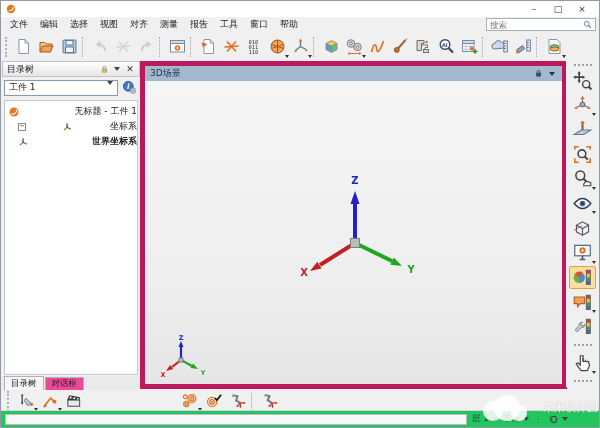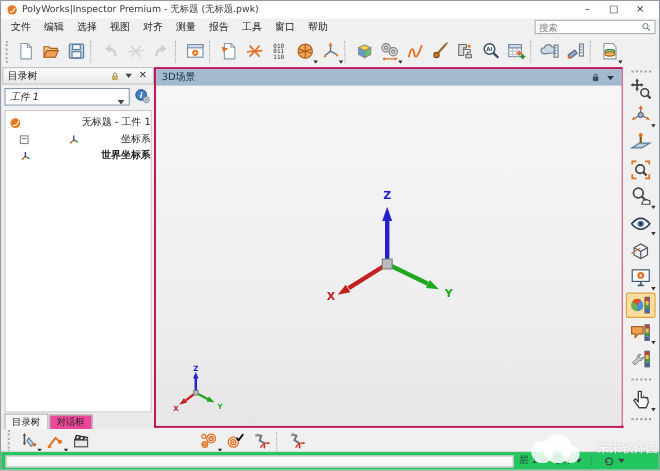--- a/index.html
+++ b/index.html
@@ -31,35 +31,35 @@
 
   
   .left-panel { position:absolute; top:60px; left:1px; width:138px; height:329px; background:#f0f0f0; }
   .panel-header { height:16px; background:linear-gradient(#fdfdfd,#e6e6e6); border:1px solid #c2c2c2; display:flex; align-items:center; font-size:9px; color:#222; padding:0 4px; gap:3px; }
   .panel-header .ph-title { flex:1; }
   .ph-ico { width:10px; height:10px; display:flex; align-items:center; justify-content:center; }
   .ph-ico svg { width:9px; height:9px; }
   .ph-x { font-size:9px; color:#333; line-height:1; }
   .ph-arr { width:0; height:0; border-left:3px solid transparent; border-right:3px solid transparent; border-top:4px solid #444; }
   .combo-row { height:21px; display:flex; align-items:center; padding:2px 2px; gap:3px; }
-  .combo { flex:1; height:16px; background:#fff; border:1px solid #8a98a8; font-size:9px; color:#222; display:flex; align-items:flex-end; padding:0 4px;font-style:italic; }
+  .combo { flex:1; height:16px; background:#fff; border:1px solid #8a98a8; font-size:9px; color:#222; display:flex; align-items:flex-start; padding:0 4px; }
   .combo .carr { margin-left:auto; width:0; height:0; border-left:3px solid transparent; border-right:3px solid transparent; border-top:4px solid #444; }
   .info-btn { width:17px; height:17px; display:flex; align-items:center; justify-content:center; }
   .info-btn svg { width:15px; height:15px; }
   .tree { position:absolute; top:39px; left:2px; right:2px; bottom:15px; background:#fff; border:1px solid #c6c6c6; font-size:9px; color:#222; padding-top:3px; overflow:hidden; }
   .tree-row { height:15px; display:flex; align-items:center; gap:3px;justify-content:space-between; }
   .tree-row.bold { font-weight:bold; }
   .exp { width:8px; height:8px; border:1px solid #888; background:#fff; display:flex; align-items:center; justify-content:center; font-size:7px; line-height:1; color:#333; flex:0 0 auto; }
   .tree-ico { width:12px; height:12px; flex:0 0 auto; }
   .tab-row { position:absolute; bottom:0; left:0; right:0; height:14px; display:flex; align-items:flex-end; padding-left:2px; gap:1px; background:#eaeaea; }
   .tab { height:13px; padding:0 6px; font-size:8.5px; color:#222; background:#ec4899; border:1px solid #b2b2b2; border-bottom:none; display:flex; align-items:center; }
   .tab.active { background:#f6f6f6; height:14px; }
 
   
-  .viewport { position:absolute; top:60px; left:139px; width:427px; height:328px; border:2px solid #be185d; background:#fff; }
+  .viewport { position:absolute; top:60px; left:139px; width:427px; height:328px; border:5px solid #be185d; background:#fff; }
   .viewport-header { height:15px; background:#a3b9cd; display:flex; align-items:center; font-size:9px; color:#16334c; padding:0 5px; gap:4px; }
   .viewport-header .vh-title { flex:1; }
   .scene { position:absolute; top:15px; left:0; right:0; bottom:0; background:linear-gradient(180deg,#f6f6f6 0%,#efefef 60%,#e6e6e6 100%); }
   #triad-main { position:absolute; left:145px; top:90px; width:140px; height:125px; }
   #triad-small { position:absolute; left:12px; top:252px; width:55px; height:50px; }
 
   
   .right-toolbar { position:absolute; top:60px; right:0; width:33px; bottom:40px; background:#f0f0f0; display:flex; flex-direction:column; align-items:center; padding-top:2px; }
   .rtb-handle { width:18px; border-top:2px dotted #9aa4ae; margin:1px 0 2px; }
   .rbtn { width:27px; height:25px; display:flex; align-items:center; justify-content:center; position:relative; border-radius:2px; margin:0.5px 0; }
@@ -94,21 +94,20 @@
 </head>
 <body>
 
 <div class="window">
 
   <div class="titlebar">
     <svg class="app-logo" viewBox="0 0 19 19">
       <circle cx="9.5" cy="9.5" r="8" fill="#e87722"></circle>
       <path d="M5.5 12.5c4 1.5 8-1.5 8.5-6.5" stroke="#fff" stroke-width="2" fill="none"></path>
     </svg>
-    <span class="title-text">PolyWorks|Inspector Premium - 无标题 (无标题.pwk)</span>
     <div class="win-controls">
       <div class="win-btn">–</div>
       <div class="win-btn">□</div>
       <div class="win-btn">×</div>
     </div>
   </div>
 
   <div class="menubar">
     <div id="menu-items" style="display:flex;height:100%;">
         <div class="menu-item">文件</div>

